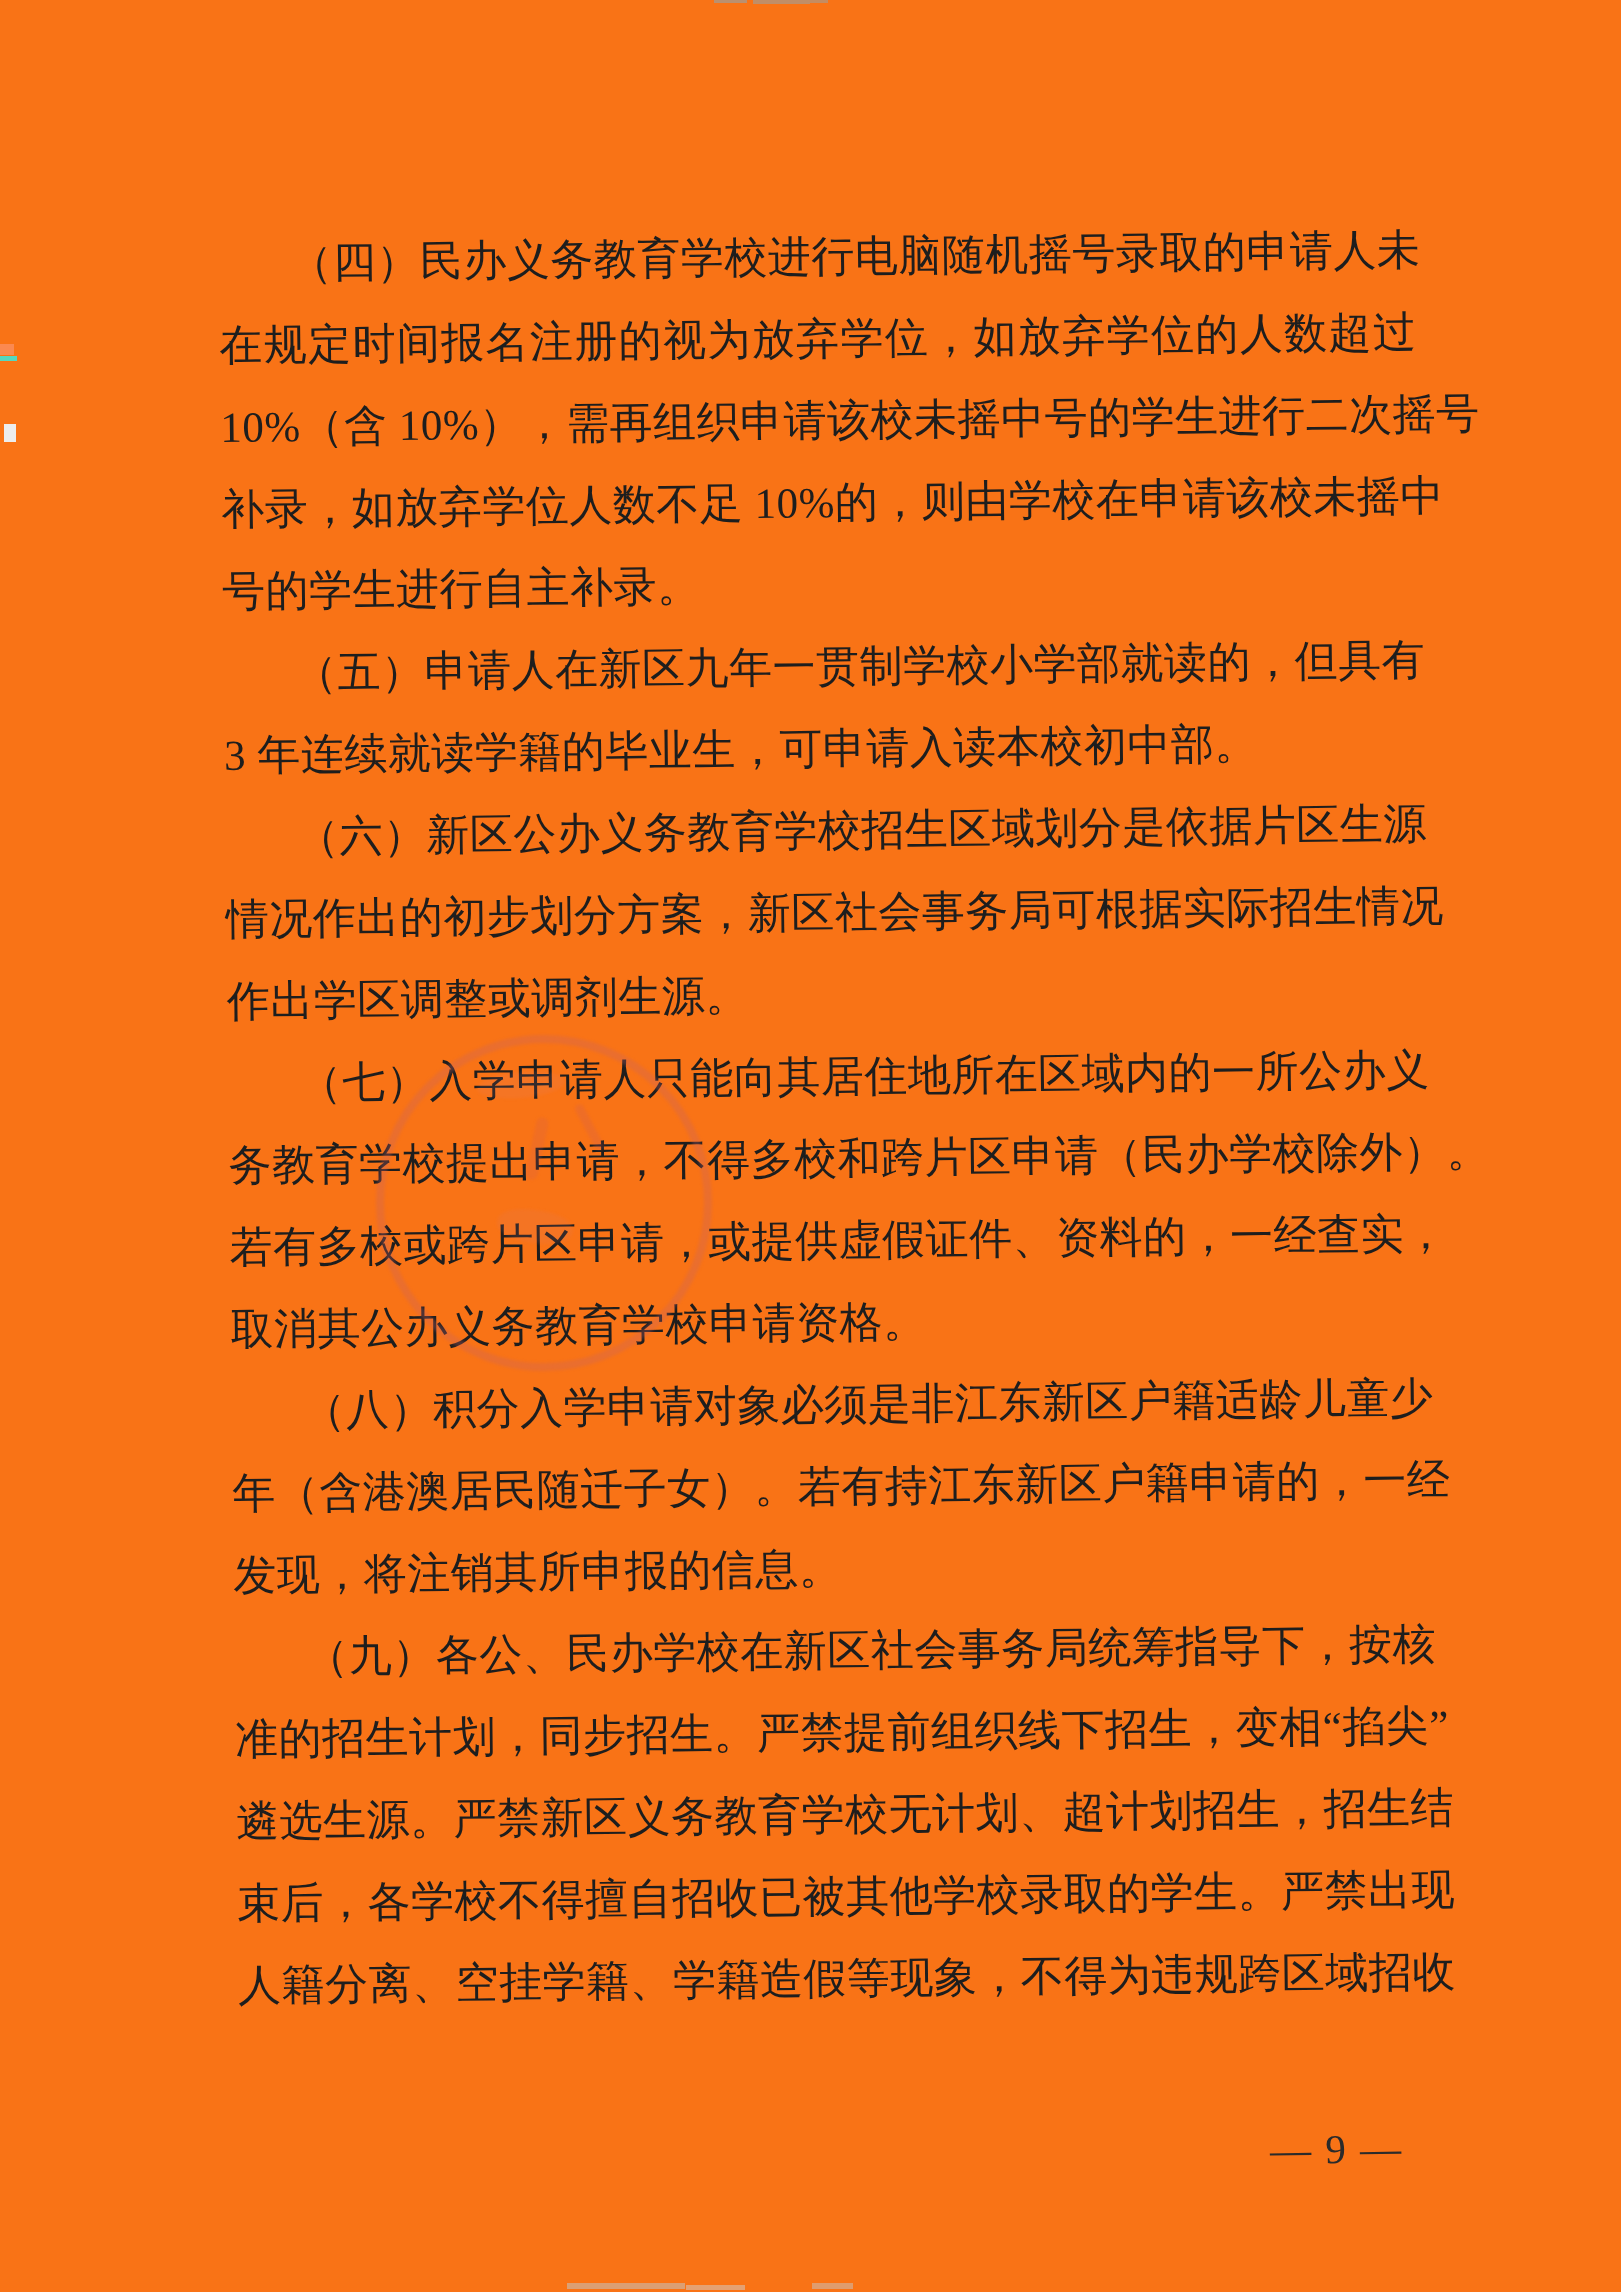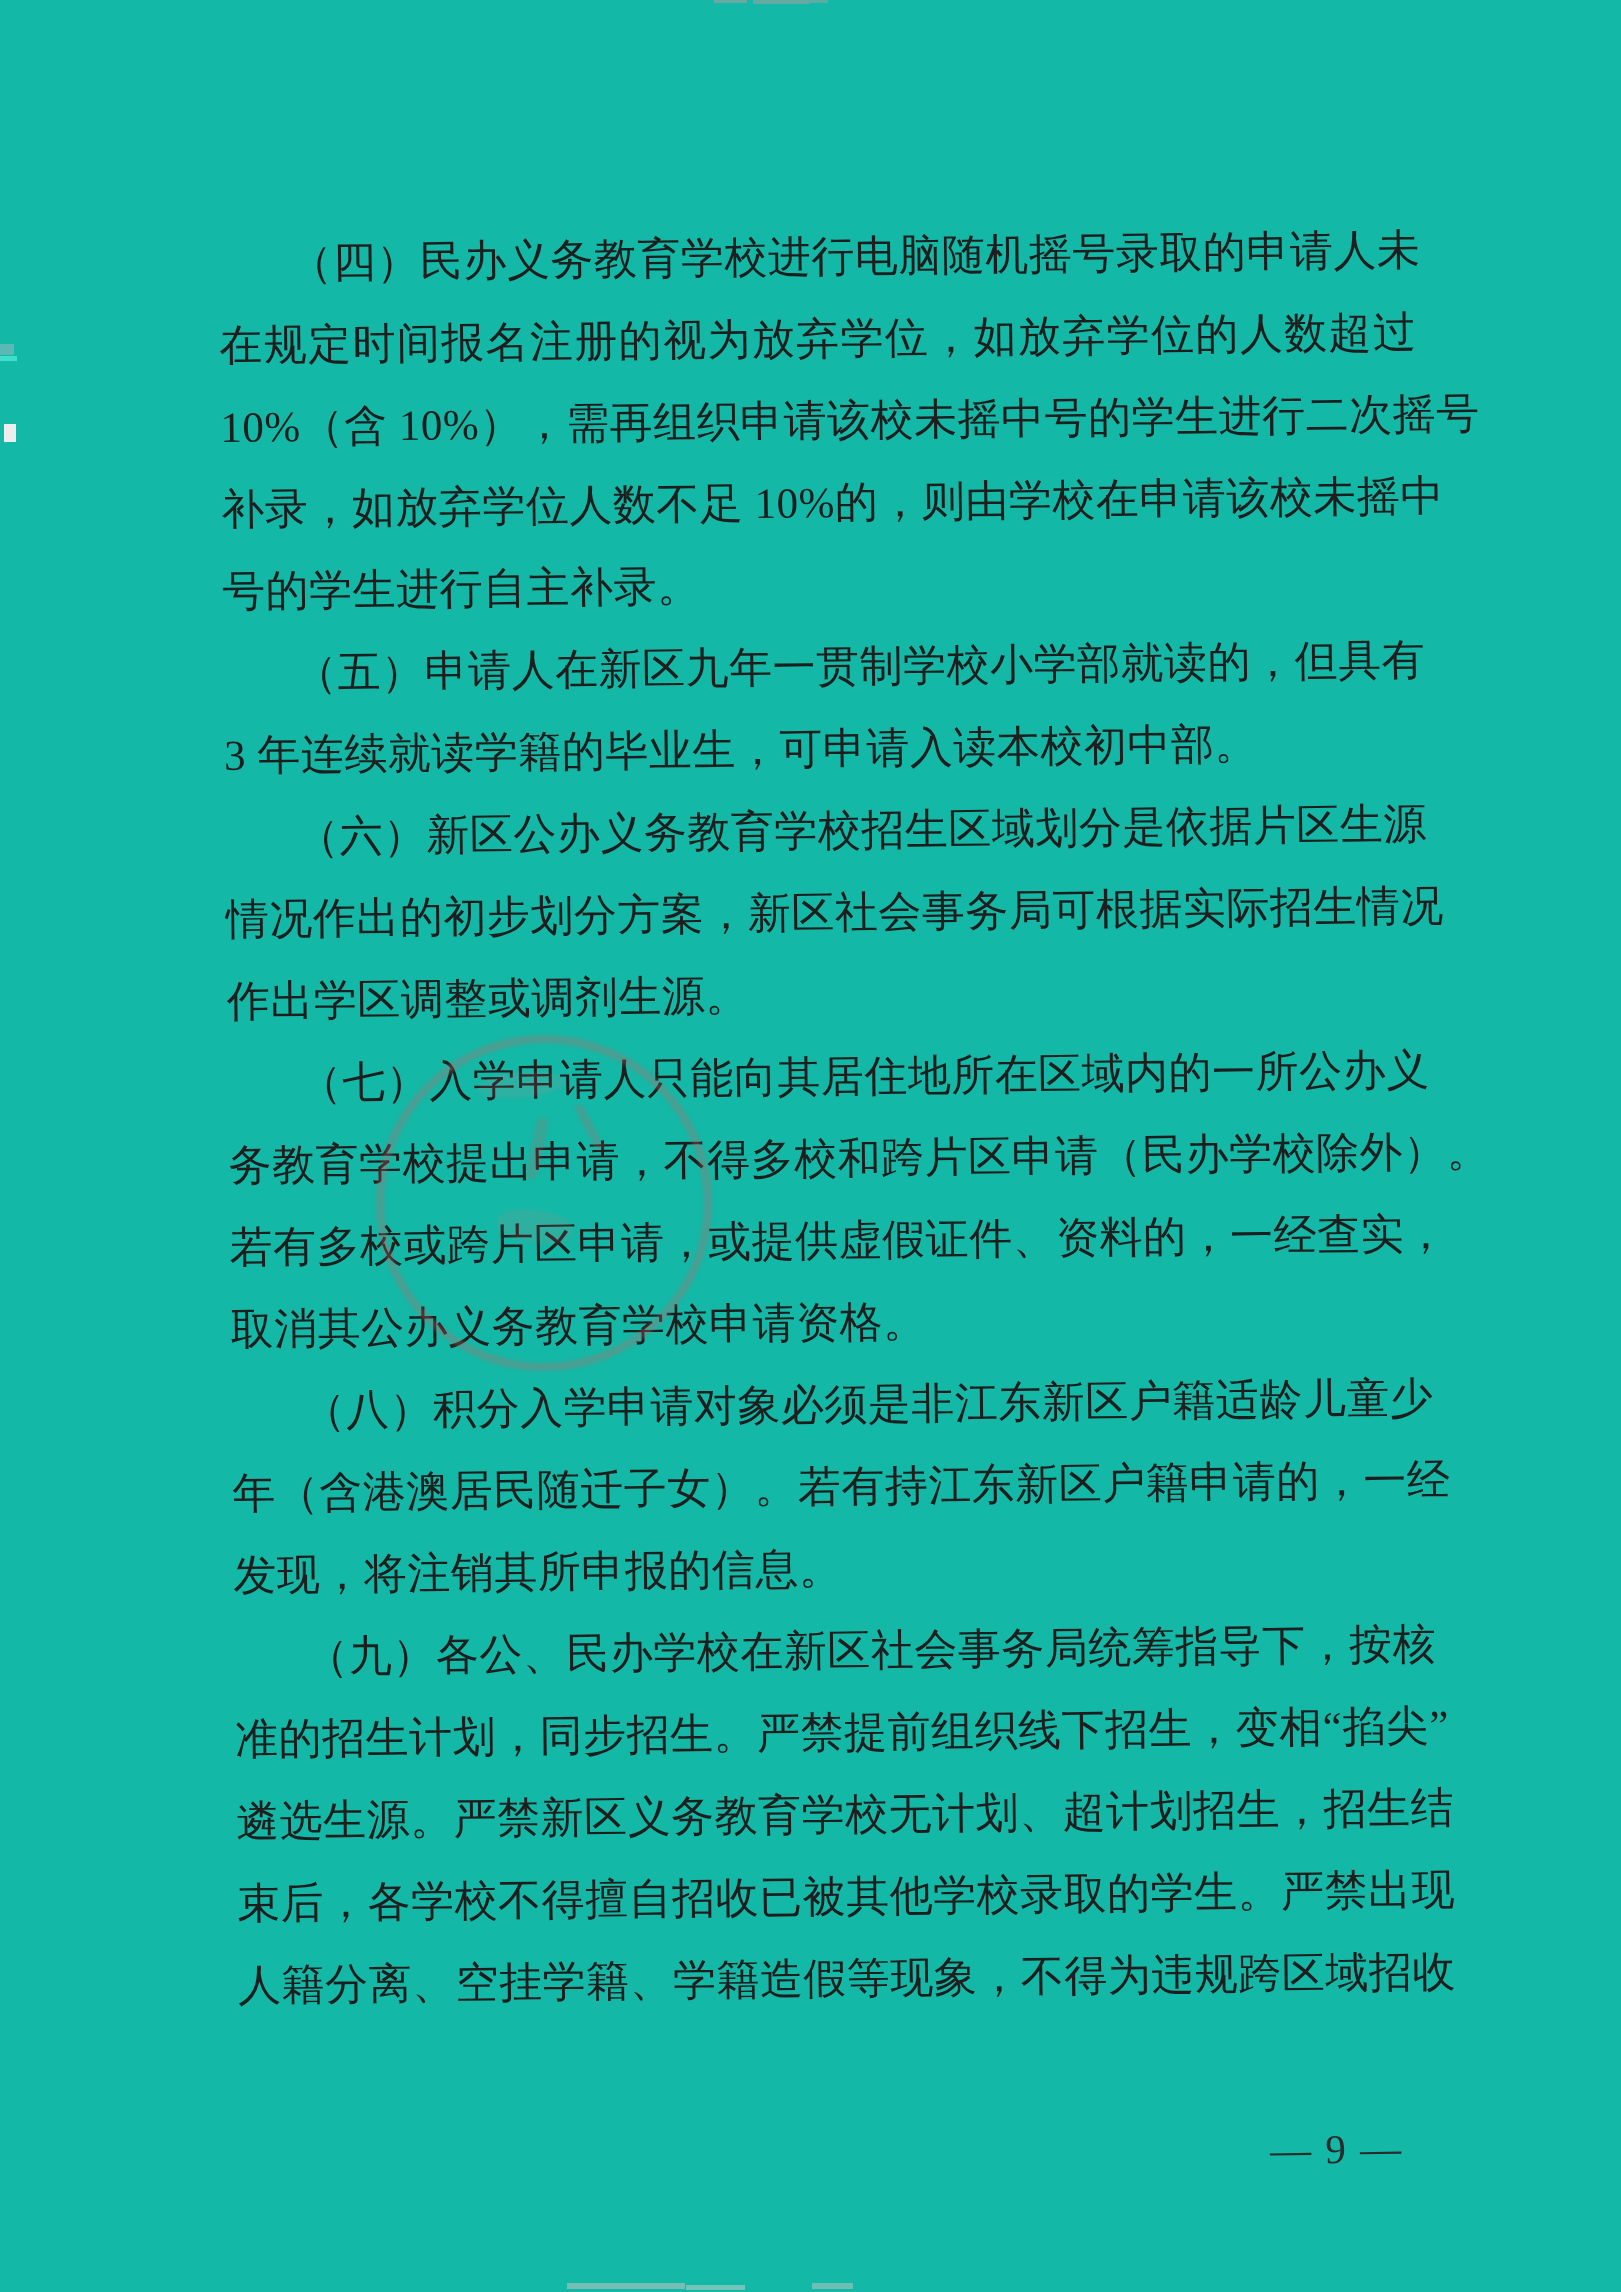--- a/index.html
+++ b/index.html
@@ -5,21 +5,21 @@
   html,body{margin:0;padding:0;}
   body{
     width:1621px;height:2293px;
     background:#ffffff;
     position:relative;
     overflow:hidden;
     font-family:"Liberation Serif","DejaVu Serif",serif;
   }
   .page{
     position:absolute;left:0;top:0;width:1621px;height:2293px;
-    background:#14b8a6;
+    background:#f97316;
   }
   
   .text-block{
     position:absolute;
     left:218px;top:223px;
     width:1197px;
     transform:rotate(-0.65deg);
     transform-origin:0 0;
     color:#1e1e1e;
   }

